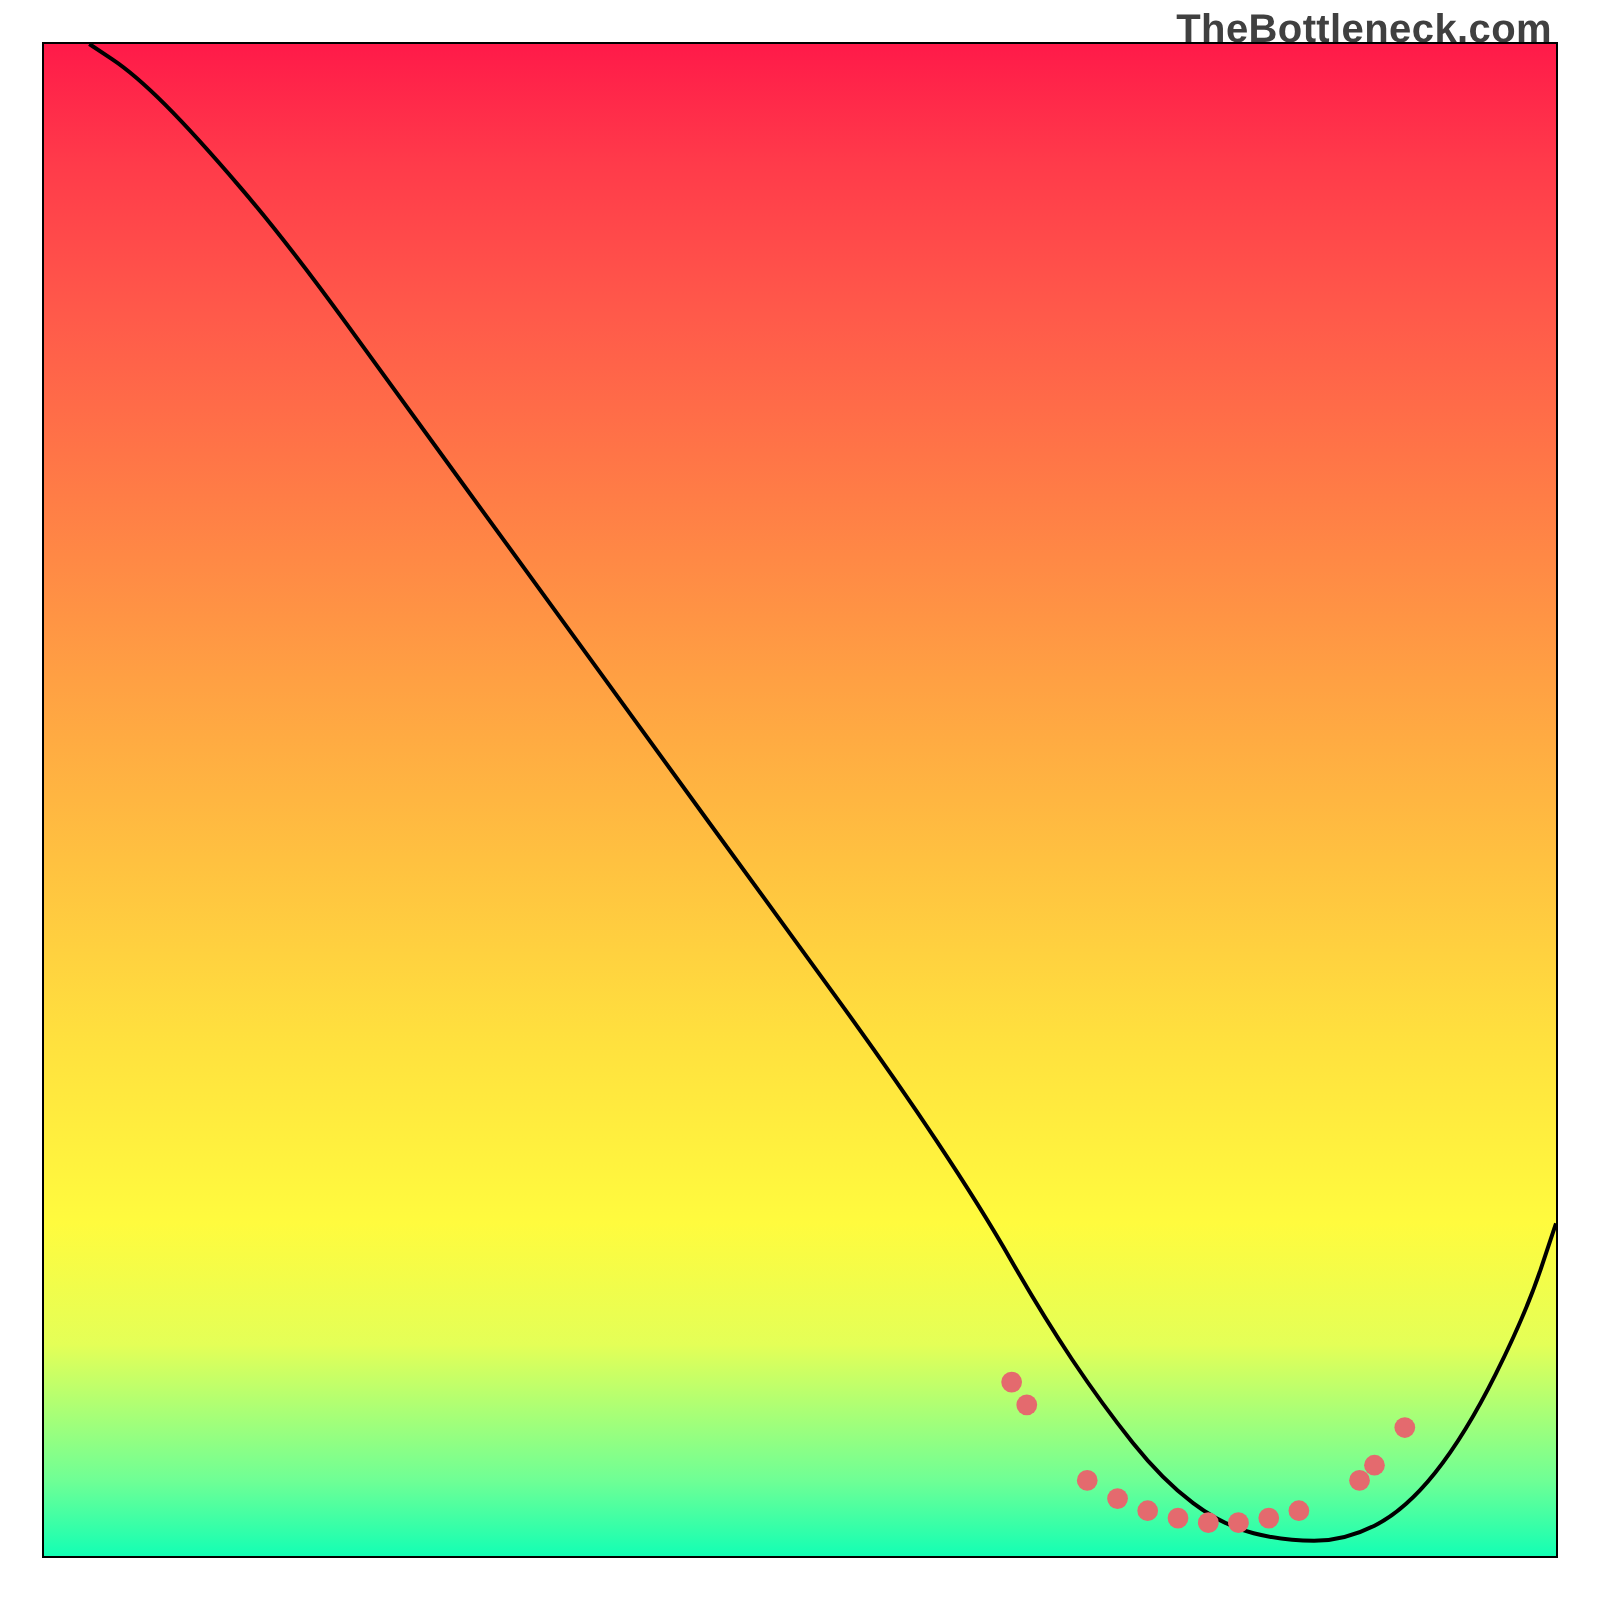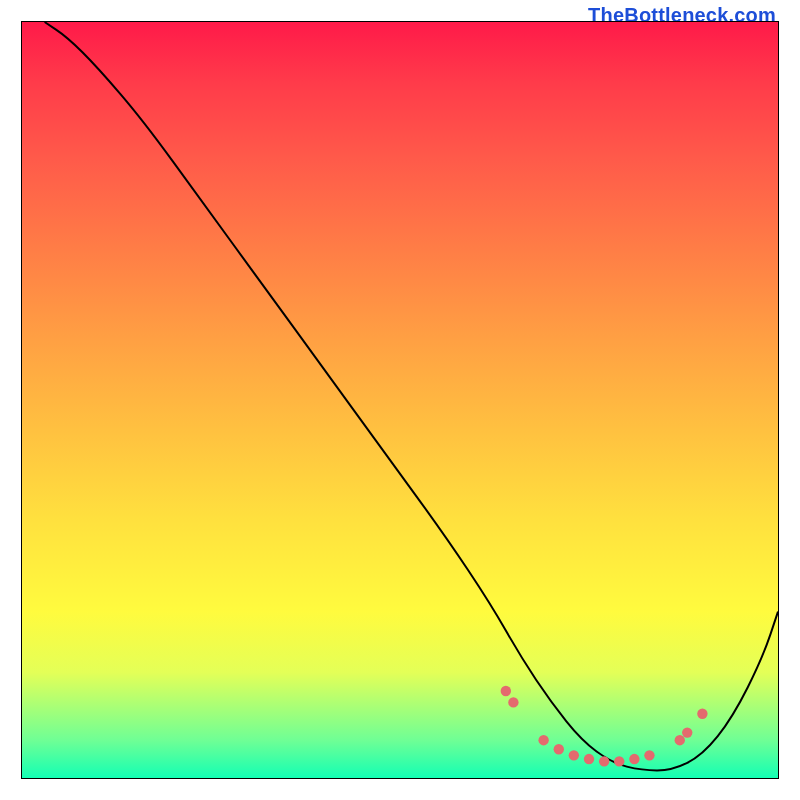--- a/index.html
+++ b/index.html
@@ -30,21 +30,21 @@
       #6fff95 95%,
       #13ffb4 100%);
   }
   .watermark {
     position: absolute;
     top: 4px;
     right: 24px;
     font-family: Arial, Helvetica, sans-serif;
     font-size: 20px;
     font-weight: bold;
-    color: #1d4ed8;
+    color: #404040;
     letter-spacing: 0.2px;
   }
   svg.curve {
     position: absolute;
     inset: 0;
     width: 100%;
     height: 100%;
     overflow: visible;
   }
   .curve-path {

